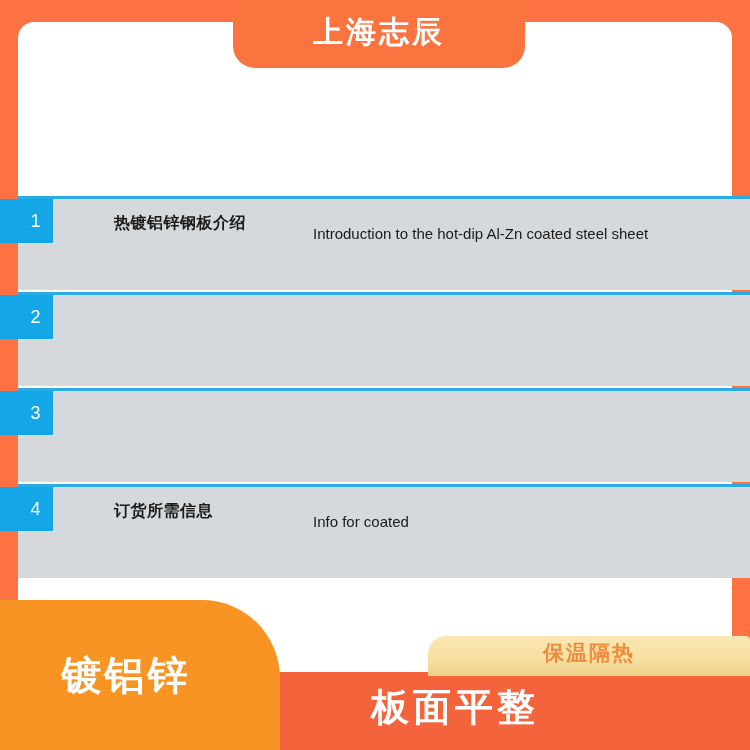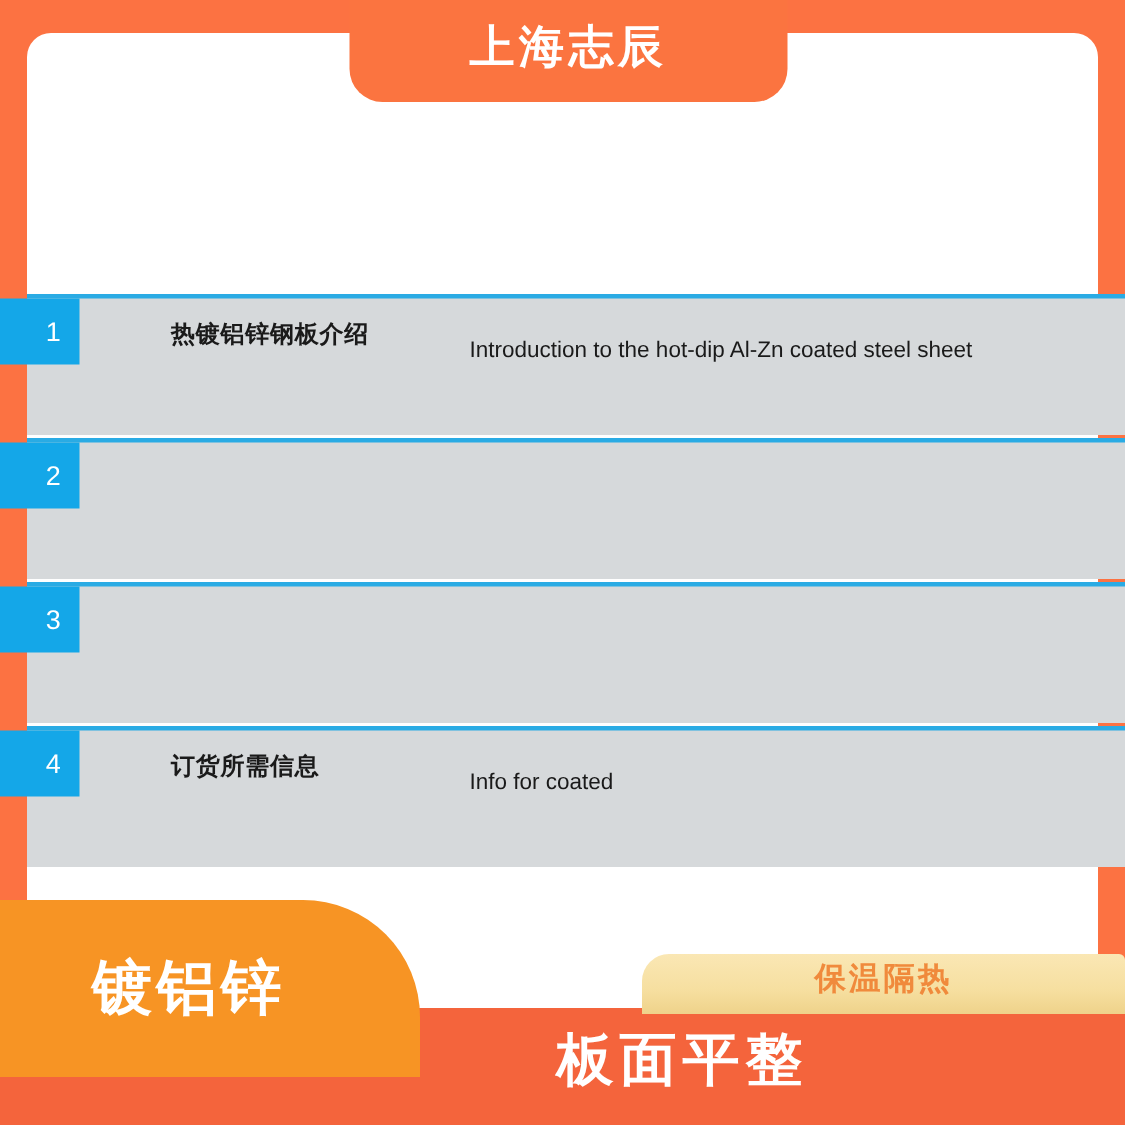--- a/index.html
+++ b/index.html
@@ -118,21 +118,21 @@
     height: 78px;
     background: #F4643C;
     z-index: 6;
   }
 
   #left-blob {
     position: absolute;
     left: 0;
     top: 600px;
     width: 280px;
-    height: 118px;
+    height: 150px;
     background: #F79424;
     border-top-right-radius: 78px;
     z-index: 7;
     display: flex;
     align-items: center;
     justify-content: center;
     padding-right: 28px;
   }
   #left-blob .blob-label {
     color: #FFFFFF;

